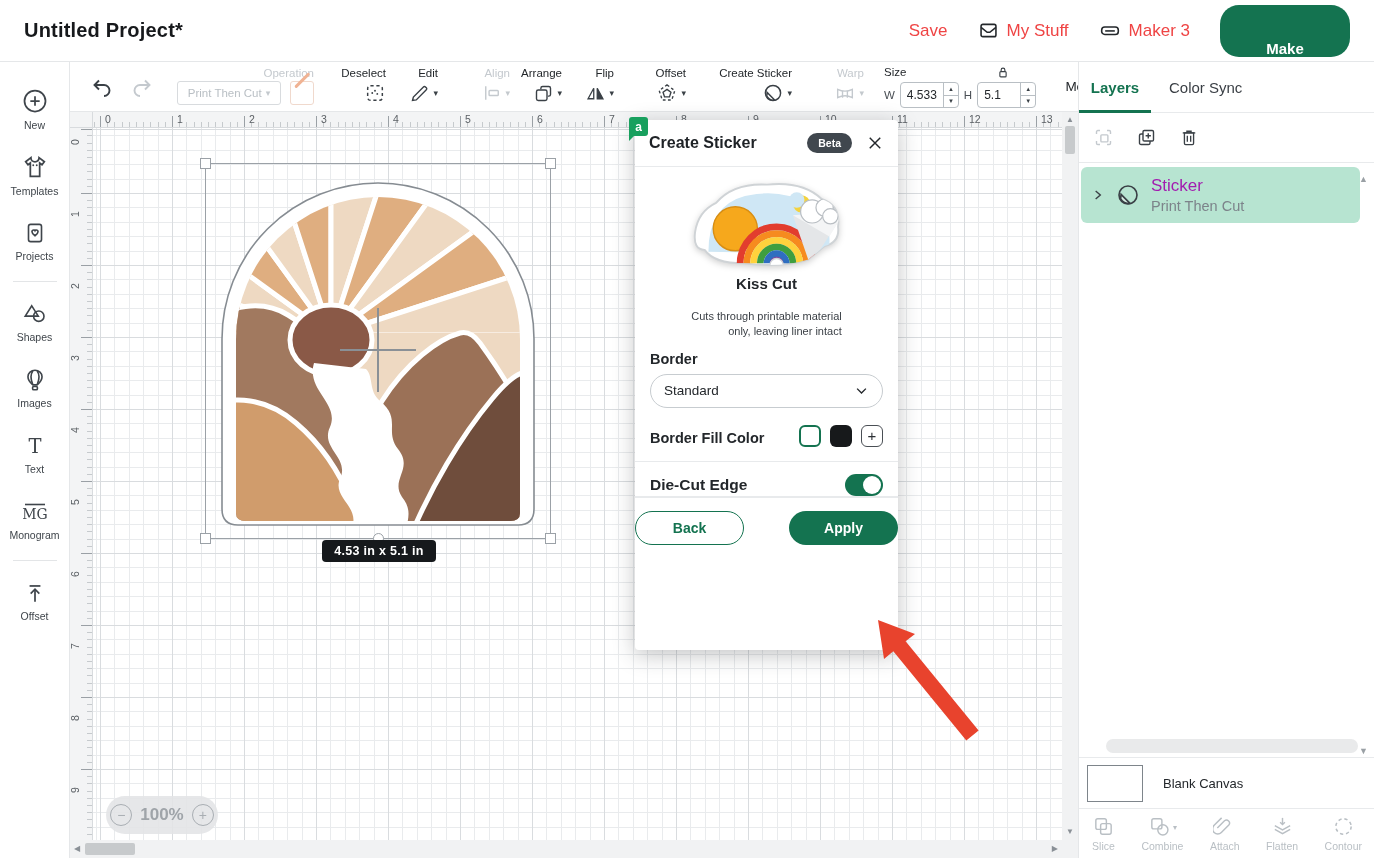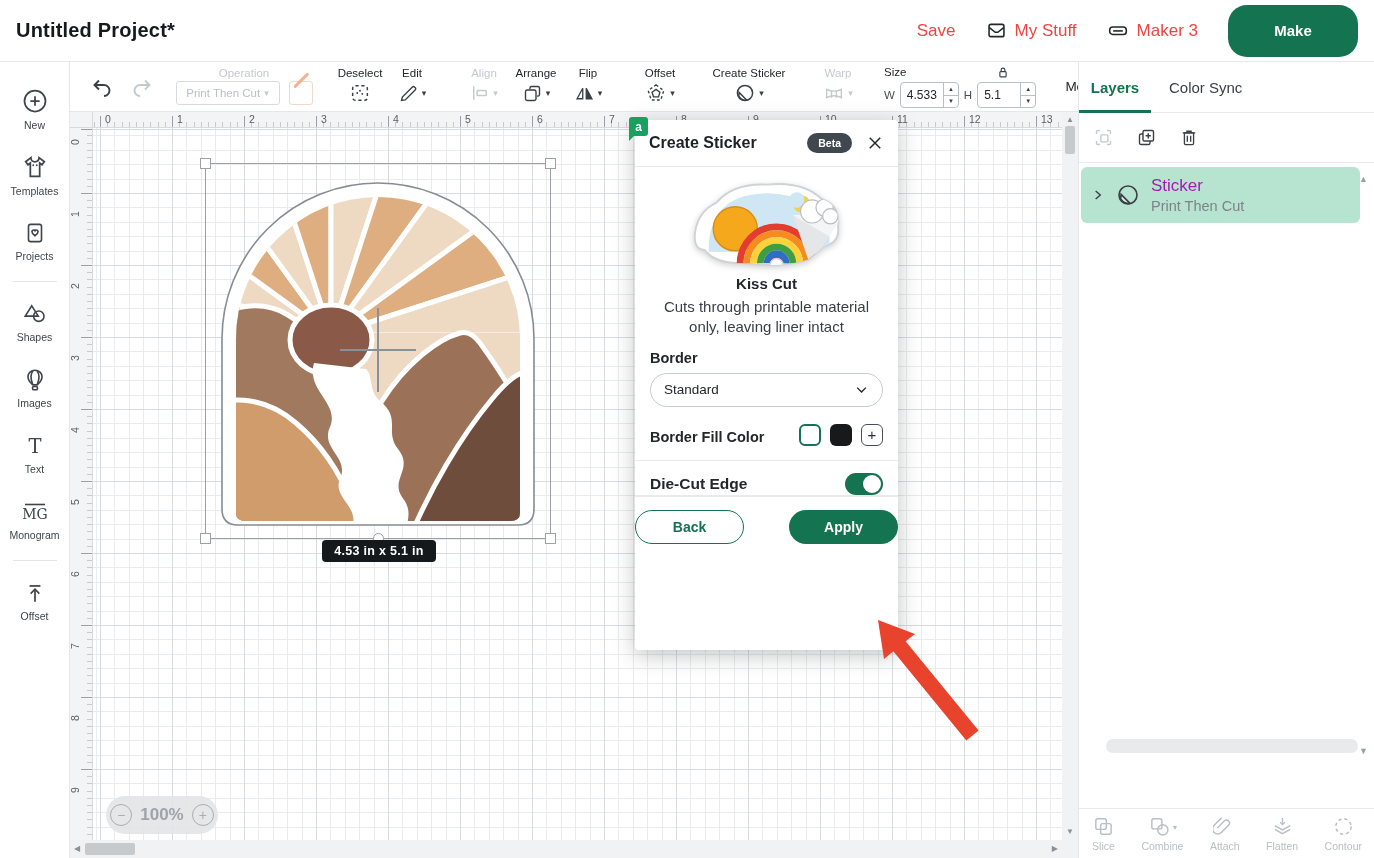--- a/index.html
+++ b/index.html
@@ -9,34 +9,34 @@
     --art_hill_mid:#9b7157; --art_mountain_dark:#6f4d3c; --art_hill_front:#d09c6c;
   }
   *{box-sizing:border-box;margin:0;padding:0}
   html,body{width:1374px;height:858px;overflow:hidden}
   body{font-family:"Liberation Sans",sans-serif;background:#fff;color:#23272b;position:relative}
   .abs{position:absolute}
   svg{display:block}
   .ico{color:#3a4046}
   .dis{color:#c4c9ce !important}
   
-  .topbar{left:0;top:0;width:1374px;height:62px;border-bottom:1px solid #e5e7e9;display:flex;align-items:center;padding:0 16px;background:#fff;z-index:30}
+  .topbar{left:0;top:0;width:1374px;height:62px;border-bottom:1px solid #e5e7e9;display:flex;align-items:center;padding:0 24px;background:#fff;z-index:30}
   .proj-title{font-size:20px;font-weight:700;color:#17191c;letter-spacing:.2px}
   .top-right{margin-left:auto;display:flex;align-items:center;gap:30px}
   .top-item{display:flex;align-items:center;gap:8px;font-size:17px;color:#ef4444;cursor:pointer}
-  .make-btn{width:130px;height:52px;border-radius:19px;background:var(--green);color:#fff;font-size:15px;font-weight:700;display:flex;align-items:center;justify-content:center;cursor:pointer}
+  .make-btn{width:130px;height:52px;border-radius:19px;background:var(--green);color:#fff;font-size:15px;font-weight:700;display:flex;align-items:flex-end;justify-content:center;cursor:pointer}
   
   .sidenav{left:0;top:62px;width:70px;height:796px;border-right:1px solid #e5e7e9;background:#fff;display:flex;flex-direction:column;align-items:center;padding-top:14px;z-index:25}
   .nav-item{width:70px;height:66px;display:flex;flex-direction:column;align-items:center;justify-content:center;gap:4px;cursor:pointer;color:#3f454b}
   .nav-item span.lbl{font-size:10.5px;color:#3f454b}
   .nav-div{width:44px;height:1px;background:#e3e5e7;margin:7px 0}
   
   .toolbar{left:70px;top:62px;width:1008px;height:50px;border-bottom:1px solid #e5e7e9;background:#fff;display:flex;align-items:center;padding:0 10px 0 20px;z-index:20}
   .tb-sep{width:1px;height:34px;background:#e5e7e9;margin:0 10px}
-  .tb-group{display:flex;flex-direction:column;align-items:center;justify-content:center;gap:2px;min-width:52px;cursor:pointer}
+  .tb-group{display:flex;flex-direction:column;align-items:flex-end;justify-content:center;gap:2px;min-width:52px;cursor:pointer}
   .tb-cap{font-size:11.5px;color:#23272b;line-height:1}
   .tb-cap.dis{color:#c4c9ce}
   .tb-iconrow{display:flex;align-items:center;gap:3px;height:24px}
   .caret{font-size:9px;color:#3a4046;line-height:1}
   .caret.dis{color:#c4c9ce}
   .undo-redo{display:flex;gap:16px;align-items:center;cursor:pointer}
   .op-box{width:104px;height:24px;border:1px solid #d8dbde;border-radius:3px;display:flex;align-items:center;justify-content:center;gap:4px;font-size:11.5px;color:#b9bfc4}
   .pencil-swatch{width:24px;height:24px;border:1px solid #f0d9cd;border-radius:3px;margin-left:6px;position:relative;cursor:pointer}
   .pencil-swatch i{position:absolute;left:4px;top:4px;width:20px;height:2.5px;background:#f0b394;transform:rotate(-45deg);transform-origin:left center;border-radius:2px}
   .size-wrap{display:flex;flex-direction:column;gap:2px}
@@ -83,21 +83,21 @@
   
   .panel{left:635px;top:120px;width:263px;height:530px;background:#fff;border-radius:4px;box-shadow:0 5px 22px rgba(40,44,48,.28);z-index:40}
   .panel-hd{height:46px;display:flex;align-items:center;padding:0 14px;gap:10px}
   .panel-title{font-size:16px;font-weight:700;color:#1e2226}
   .beta{margin-left:auto;background:var(--badge_dark);color:#fff;font-size:10.5px;font-weight:700;border-radius:11px;padding:4px 11px}
   .xbtn{cursor:pointer;margin-left:4px}
   .hr{height:1px;background:#e8eaec}
   .pbody{padding:0 15px}
   .kisswrap{display:flex;flex-direction:column;align-items:center;padding-top:8px}
   .kiss-title{font-size:15px;font-weight:700;margin-top:4px;color:#23272b}
-  .kiss-desc{font-size:15px;color:#3a3f45;text-align:center;line-height:1.35;margin-top:5px}
+  .kiss-desc{font-size:11px;color:#3a3f45;text-align:right;line-height:1.35;margin-top:17px}
   .sec-lbl{font-size:14.5px;font-weight:700;color:#23272b;margin-top:12px}
   .select{margin-top:7px;height:34px;border:1px solid #c7ccd0;border-radius:17px;display:flex;align-items:center;padding:0 13px;font-size:13.5px;color:#23272b;cursor:pointer}
   .select .chev{margin-left:auto}
   .fill-row{display:flex;align-items:center;margin-top:17px;padding-bottom:14px}
   .fill-row .sec-lbl{margin-top:4px}
   .swatches{margin-left:auto;display:flex;align-items:center;gap:9px}
   .sw{width:22px;height:22px;border-radius:6px;cursor:pointer}
   .sw.white{background:#fff;border:2px solid var(--green)}
   .sw.black{background:#17191b}
   .sw.plus{background:#fff;border:1.5px solid #4a4f55;display:flex;align-items:center;justify-content:center;font-size:15px;color:#2a2e33;font-weight:400}
@@ -644,20 +644,24 @@
         </svg>
       </span>
     <span>
       <div class="layer-name">Sticker</div>
       <div class="layer-op">Print Then Cut</div>
     </span>
   </div>
   <span class="rp-scroll-up">▲</span>
   <span class="rp-scroll-dn">▼</span>
   <div class="shelf"></div>
+  <div class="blank-row">
+    <span class="blank-sw"></span>
+    <span class="blank-lbl">Blank Canvas</span>
+  </div>
   <div class="rtools">
     <div class="rtool">
       <span>
           <svg width="23" height="23" viewBox="0 0 24 24" fill="none" stroke="currentColor" stroke-width="1.5">
             <rect x="4" y="4" width="11" height="11" rx="2"></rect>
             <rect x="9" y="9" width="11" height="11" rx="2"></rect>
           </svg>
         </span>
       <span class="lbl">Slice</span>
     </div>

